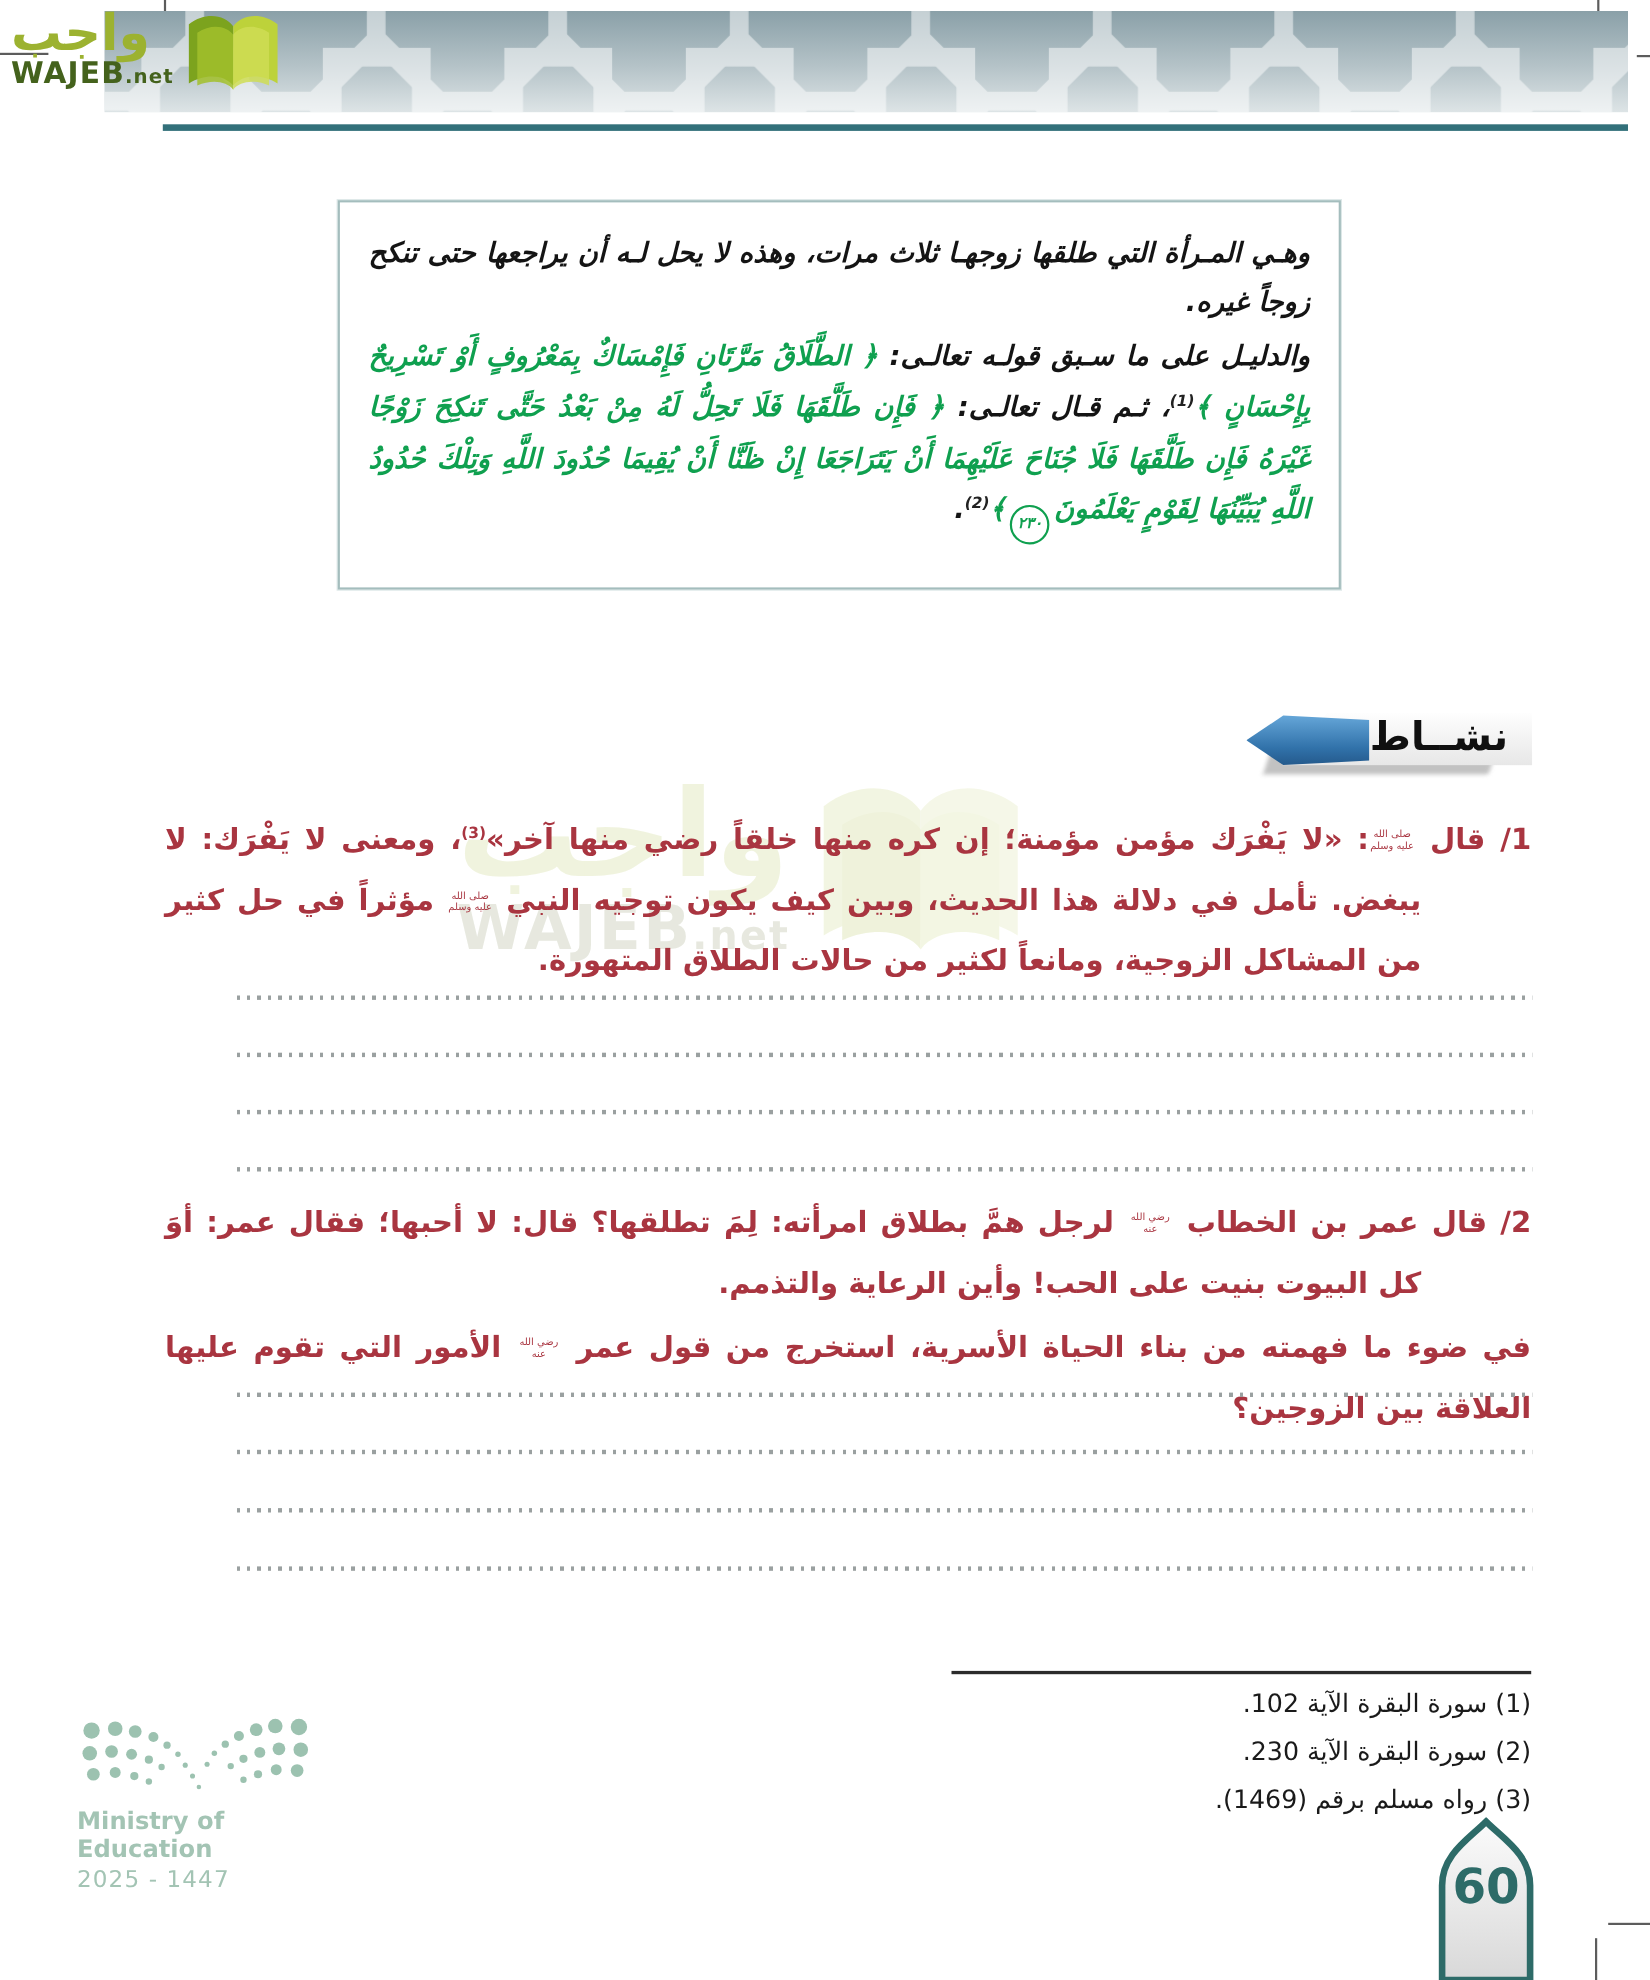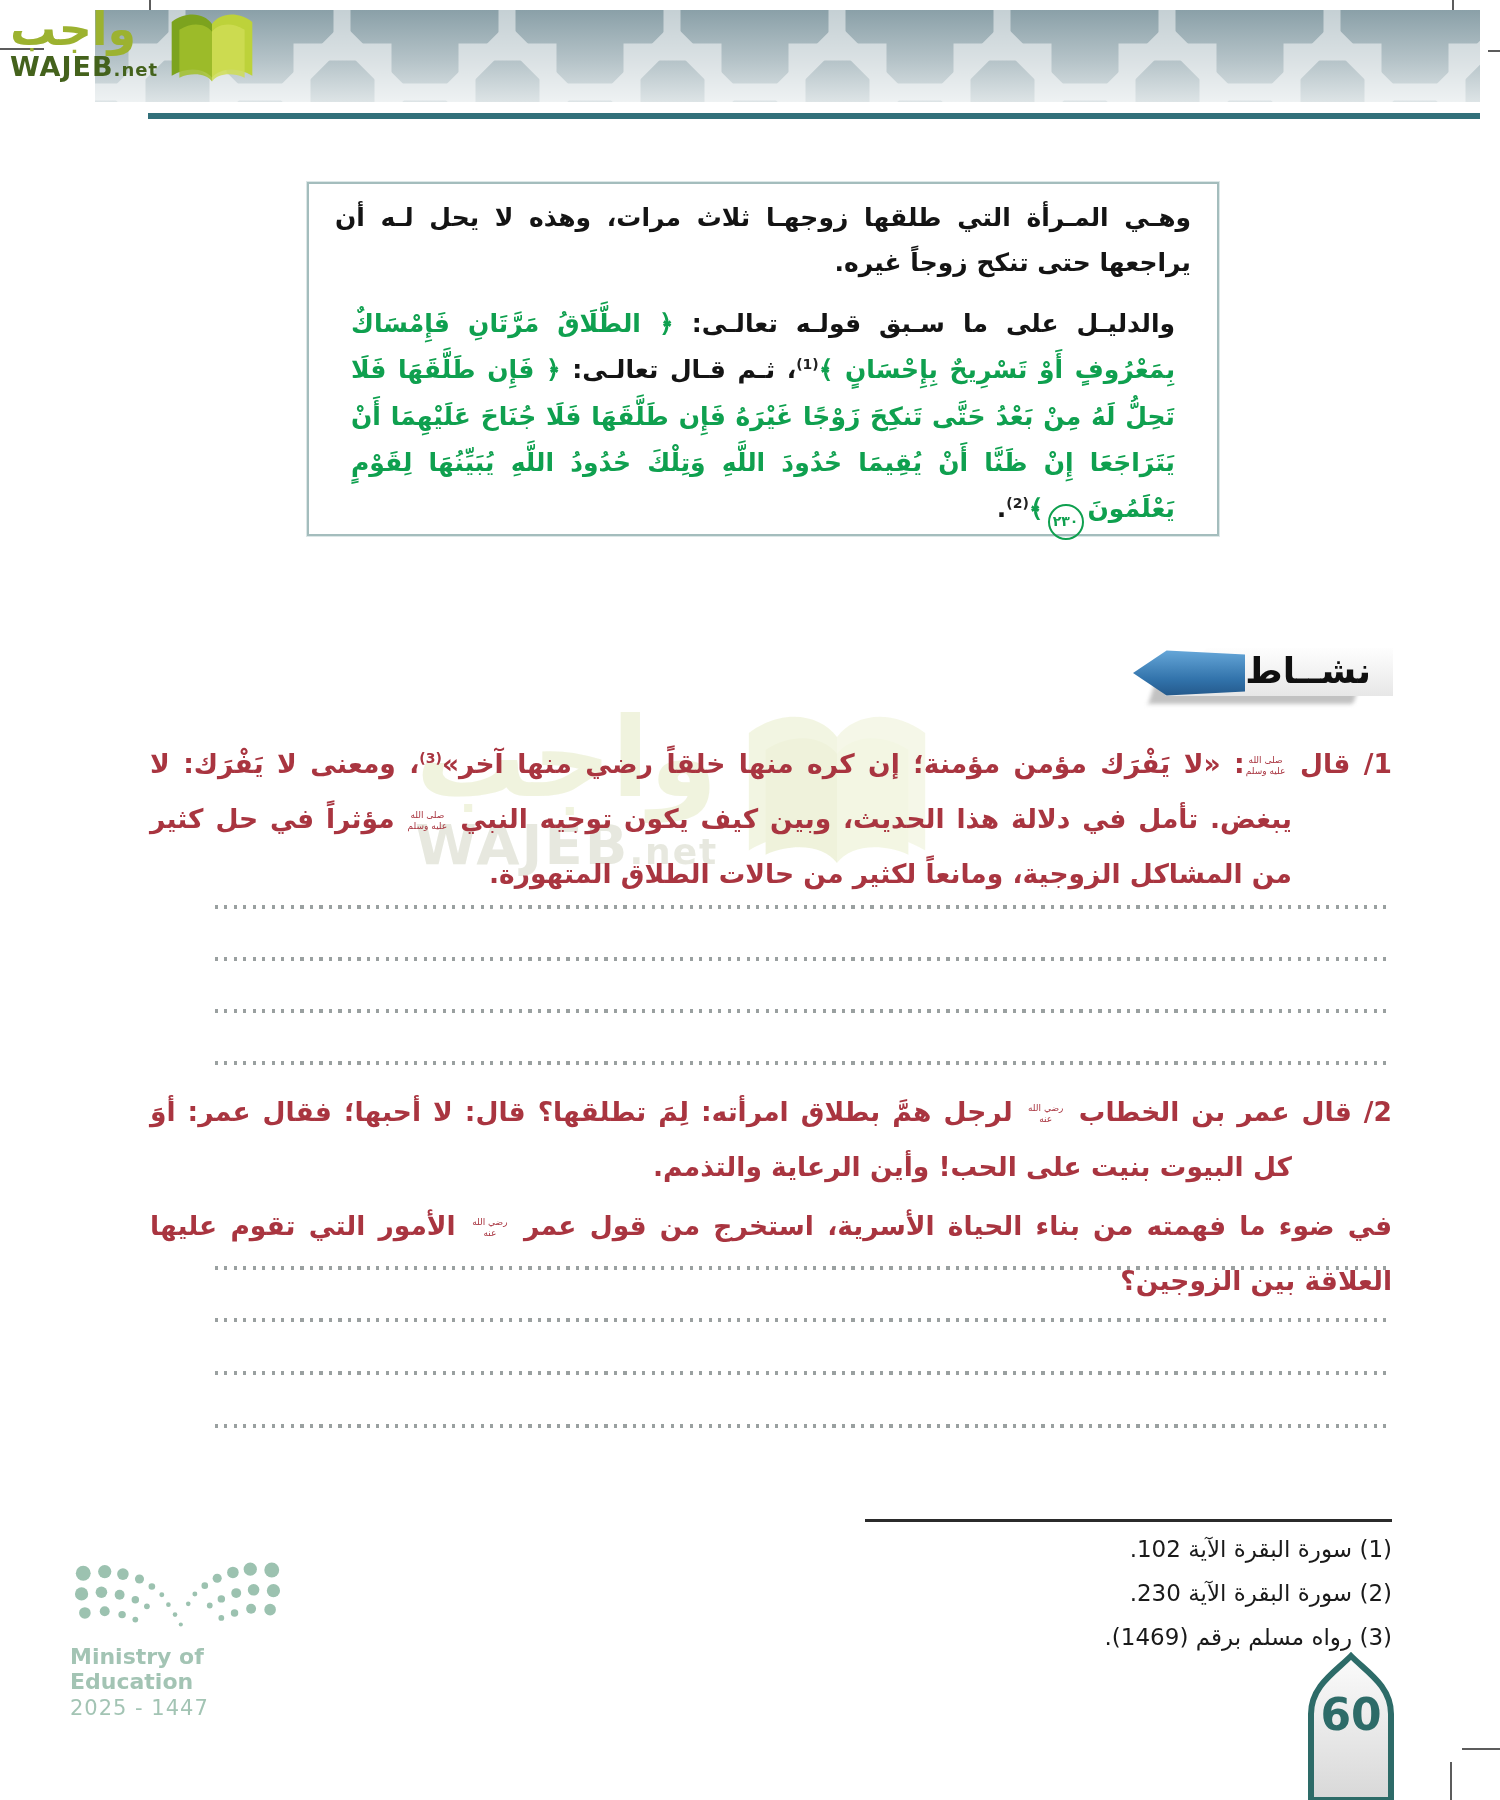--- a/index.html
+++ b/index.html
@@ -30,23 +30,23 @@
   
   .tbox {
     position:absolute; left:307px; top:182px; width:908px; height:350px;
     background:#fff; border:2px solid #a4bdbd; box-shadow:0 0 0 1px #dce7e7;
   }
   .tbox-bar {
     height:64px; background:#68999a; color:#ffffff; direction:rtl;
     display:flex; align-items:center; padding:0 26px;
     font-size:30px; font-weight:bold;
   }
-  .tbox-body { padding:12px 26px 0; direction:rtl; }
+  .tbox-body { padding:24px 26px 0; direction:rtl;font-style:italic; }
   .def { font-size:25px; color:#141414; line-height:1.78; text-align:justify; font-weight:600; margin:0 0 4px 0; }
-  .evid { font-size:25px; color:#141414; line-height:1.85; text-align:justify; font-weight:600; margin:16px; }
+  .evid { font-size:25px; color:#141414; line-height:1.85; text-align:justify; font-weight:600; margin:0; }
   .quran { color:#0fa04f; font-weight:bold; }
   sup.ref { color:#222; font-size:14px; font-weight:bold; }
   .ayah {
     display:inline-block; min-width:32px; height:32px; border:2px solid #0fa04f; border-radius:50%;
     color:#0fa04f; font-size:14px; line-height:30px; text-align:center; font-weight:bold;
     margin:0 4px; vertical-align:-9px;
   }
 
   
   .nsh { position:absolute; left:1145px; top:648px; width:248px; height:62px; }

